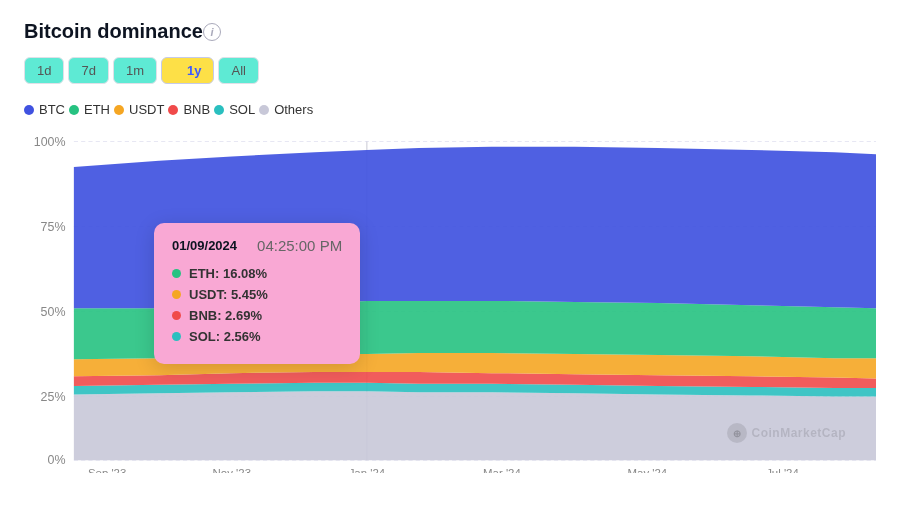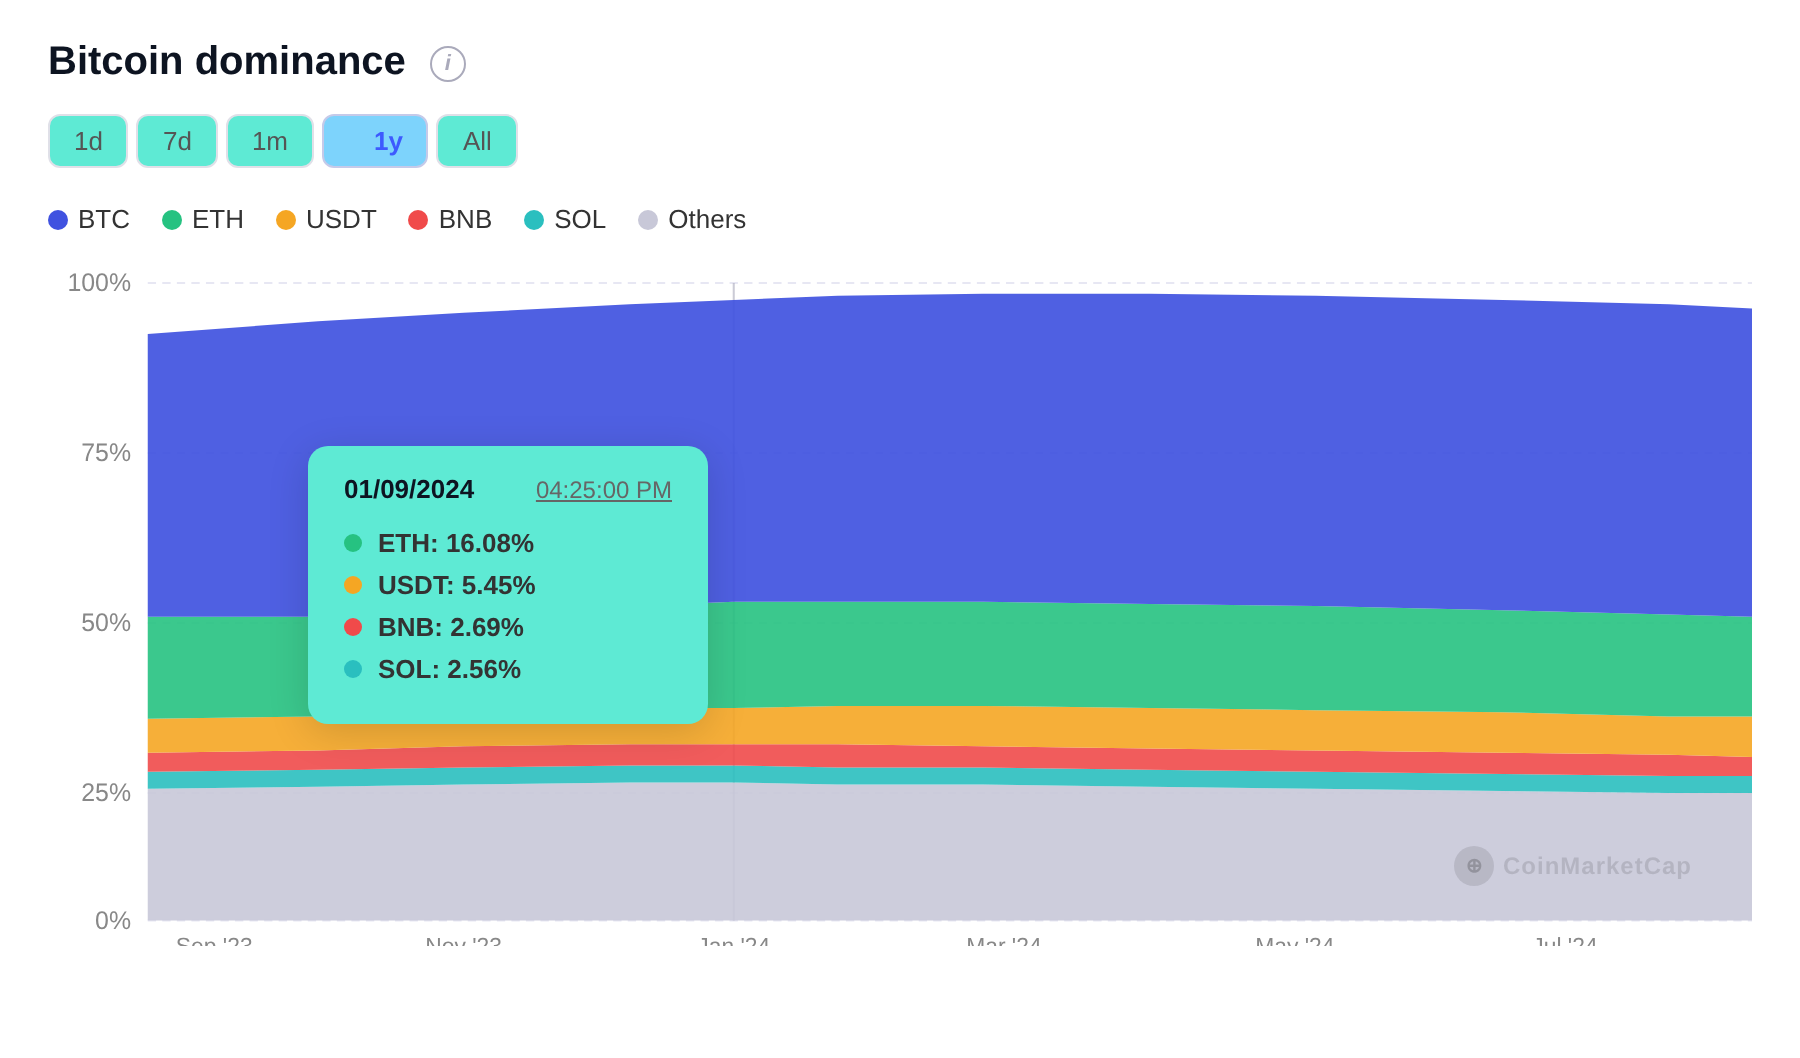--- a/index.html
+++ b/index.html
@@ -8,21 +8,21 @@
       background: #fff;
       color: #1a1a2e;
       width: 900px;
       min-height: 529px;
       padding: 20px 24px;
     }
 
     .header-row {
       display: flex;
       align-items: center;
-      gap: 12px;
+      gap: 0;
       margin-bottom: 14px;
     }
 
     .chart-title {
       font-size: 20px;
       font-weight: 700;
       color: #0d1421;
     }
 
     .info-icon {
@@ -51,31 +51,31 @@
       border-radius: 6px;
       border: 1px solid #e0e0e8;
       background: #5eead4;
       font-size: 13px;
       color: #555;
       cursor: pointer;
       font-weight: 500;
     }
 
     .time-btn.active {
-      background: #7dd3fc;
+      background: #fde047;
       color: #3d5afe;
       border-color: #c5cae9;
       font-weight: 600;
       padding-left: 25px;
     }
 
     .legend-row {
       display: flex;
       align-items: center;
-      gap: 16px;
+      gap: 4px;
       margin-bottom: 16px;
       font-size: 13px;
       color: #333;
     }
 
     .legend-item {
       display: flex;
       align-items: center;
       gap: 5px;
     }
@@ -94,21 +94,21 @@
 
     .chart-svg {
       width: 100%;
       height: 100%;
     }
 
     .tooltip-box {
       position: absolute;
       left: 130px;
       top: 90px;
-      background: #5eead4;
+      background: #f9a8d4;
       border-radius: 10px;
       box-shadow: 0 4px 20px rgba(0,0,0,0.15);
       padding: 14px 18px;
       min-width: 200px;
       z-index: 10;
     }
 
     .tooltip-header {
       display: flex;
       justify-content: space-between;
@@ -117,23 +117,22 @@
       gap: 20px;
     }
 
     .tooltip-date {
       font-size: 13px;
       font-weight: 700;
       color: #0d1421;
     }
 
     .tooltip-time {
-      font-size: 12px;
+      font-size: 15px;
       color: #666;
-      text-decoration: underline;
     }
 
     .tooltip-row {
       display: flex;
       align-items: center;
       gap: 8px;
       margin-bottom: 6px;
       font-size: 13px;
     }
 

